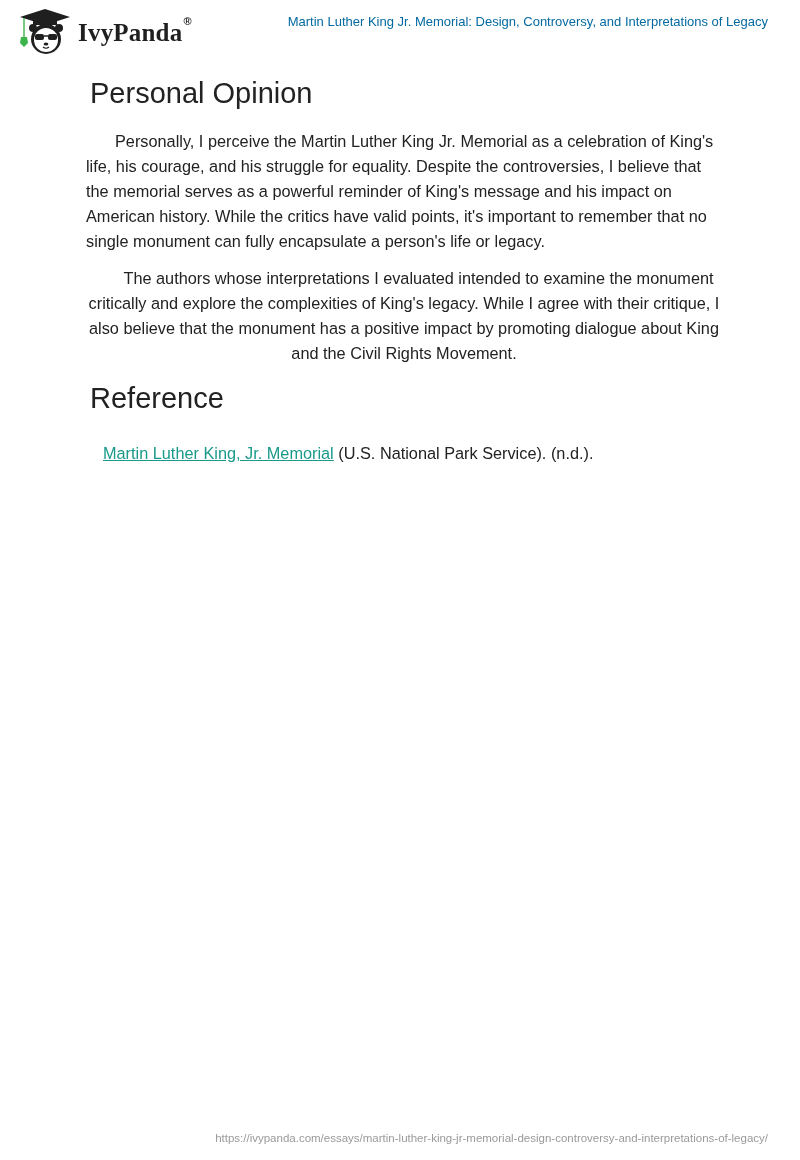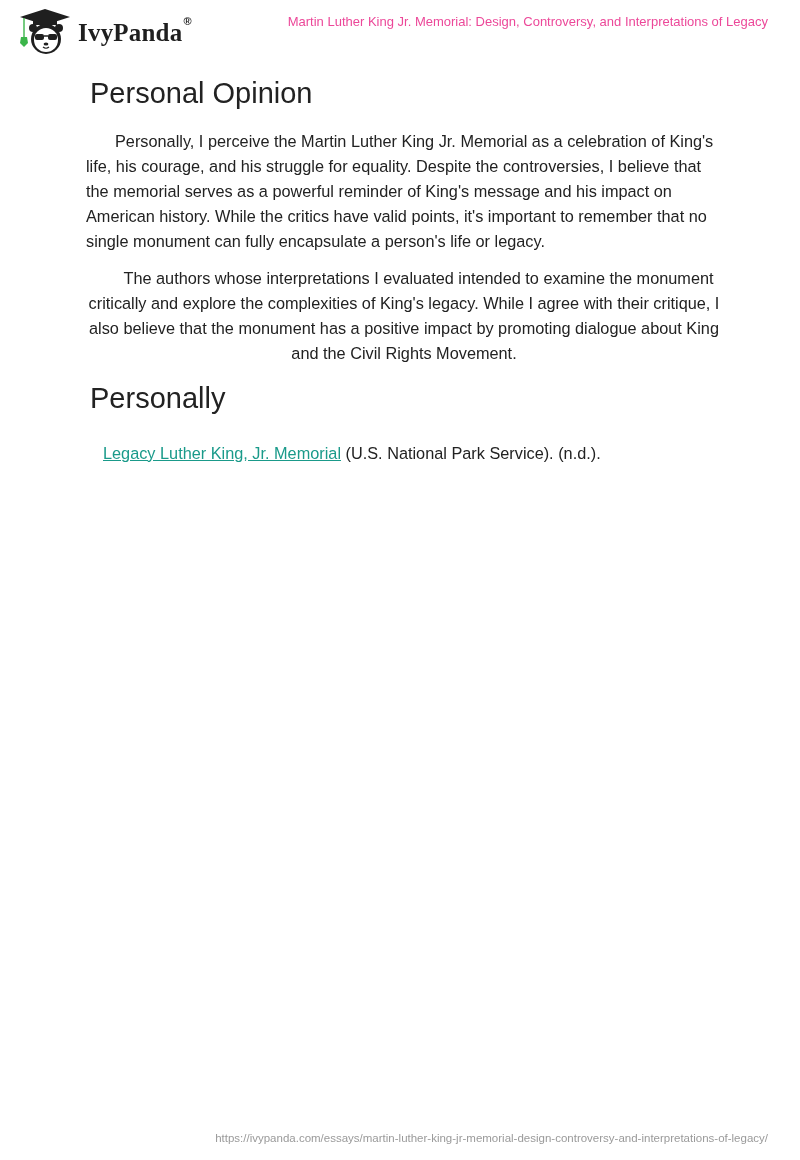--- a/index.html
+++ b/index.html
@@ -50,21 +50,21 @@
       vertical-align: top;
       position: relative;
       top: -4px;
       margin-left: 1px;
     }
     .doc-title {
       position: absolute;
       right: 32px;
       top: 14px;
       font-size: 13px;
-      color: #ec4899;
+      color: #0369a1;
       white-space: nowrap;
     }
     .content {
       position: absolute;
       left: 74px;
       top: 70px;
       width: 660px;
     }
     h2 {
       font-size: 29px;
@@ -132,19 +132,19 @@
     <span class="logo-text"><span>IvyPanda</span><span class="logo-reg">®</span></span>
   </div>
   <div class="doc-title">Martin Luther King Jr. Memorial: Design, Controversy, and Interpretations of Legacy</div>
 </div>
 
 <div class="content">
   <h2 class="h-opinion">Personal Opinion</h2>
   <p class="body p1">Personally, I perceive the Martin Luther King Jr. Memorial as a celebration of King's life, his courage, and his struggle for equality. Despite the controversies, I believe that the memorial serves as a powerful reminder of King's message and his impact on American history. While the critics have valid points, it's important to remember that no single monument can fully encapsulate a person's life or legacy.</p>
   <p class="body p2">The authors whose interpretations I evaluated intended to examine the monument critically and explore the complexities of King's legacy. While I agree with their critique, I also believe that the monument has a positive impact by promoting dialogue about King and the Civil Rights Movement.</p>
 
-  <h2 class="h-reference">Personally</h2>
+  <h2 class="h-reference">Reference</h2>
   <div class="ref">
-    <a href="#">Legacy Luther King, Jr. Memorial</a><span> (U.S. National Park Service). (n.d.).</span>
+    <a href="#">Martin Luther King, Jr. Memorial</a><span> (U.S. National Park Service). (n.d.).</span>
   </div>
 </div>
 
 <div class="footer-url">https://ivypanda.com/essays/martin-luther-king-jr-memorial-design-controversy-and-interpretations-of-legacy/</div>
 
 </body></html>

